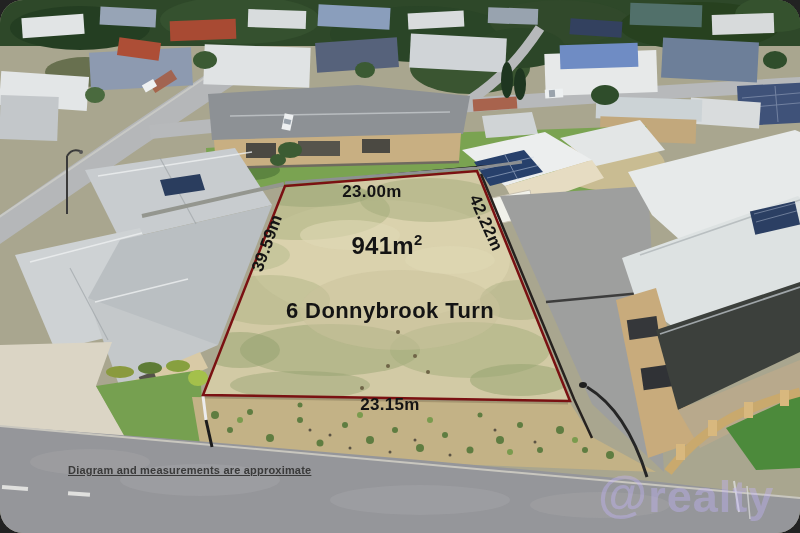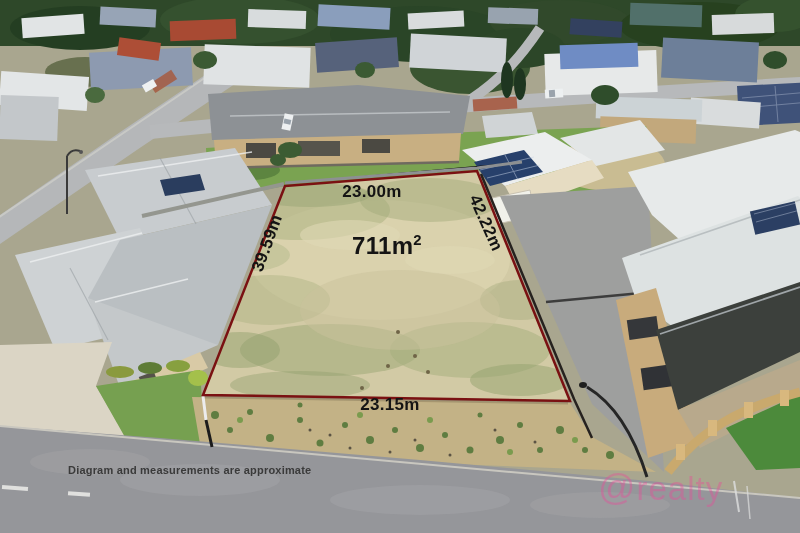--- a/index.html
+++ b/index.html
@@ -1,38 +1,39 @@
 <!DOCTYPE html>
 <html><head>
 <meta charset="utf-8">
 <style>
   html,body{margin:0;padding:0;background:#222;}
   #stage{
     position:relative;width:800px;height:533px;overflow:hidden;
     font-family:"Liberation Sans", sans-serif;
+    border-radius:23px;
   }
   #stage svg{position:absolute;left:0;top:0;}
   .lbl{
     position:absolute;transform:translate(-50%,-50%);
     font-weight:bold;color:#141414;white-space:nowrap;line-height:1;
     letter-spacing:.3px;
   }
   .lbl-top,.lbl-bottom{font-size:17px;}
   .lbl-left{font-size:17px;transform:translate(-50%,-50%) rotate(-70deg);}
   .lbl-right{font-size:17px;transform:translate(-50%,-50%) rotate(66deg);}
   .lbl-area{font-size:24px;}
   .lbl-area sup{font-size:.62em;}
   .lbl-addr{font-size:22px;letter-spacing:.4px;}
   .lbl-disclaimer{
     position:absolute;font-size:11px;font-weight:bold;color:#3a3a3a;
-    white-space:nowrap;letter-spacing:.2px;
+    white-space:nowrap;letter-spacing:.2px;text-decoration:underline;
   }
   .watermark{
-    position:absolute;color:#ec4899;opacity:.38;font-size:33px;
-    white-space:nowrap;line-height:1;letter-spacing:1px;font-weight:normal;
+    position:absolute;color:#c4b5fd;opacity:.38;font-size:45px;
+    white-space:nowrap;line-height:1;letter-spacing:1px;font-weight:bold;
   }
   .watermark .at{font-size:1.12em;}
 </style>
 </head>
 <body>
 
 <div id="stage">
 
 <svg width="800" height="533" viewBox="0 0 800 533">
   <defs>
@@ -283,22 +284,23 @@
     <polygon points="285,186 477,171 570,401 203,395" fill="none" stroke="#7a1112" stroke-width="2.5"></polygon>
   </g>
 </svg>
 
 <div class="lbl lbl-top" style="left:372px;top:191px;">23.00m</div>
 
 <div class="lbl lbl-left" style="left:267px;top:243px;">39.59m</div>
 
 <div class="lbl lbl-right" style="left:486px;top:223px;">42.22m</div>
 
-<div class="lbl lbl-area" style="left:387px;top:245px;"><span>711m</span><sup>2</sup></div>
-
+<div class="lbl lbl-area" style="left:387px;top:245px;"><span>941m</span><sup>2</sup></div>
+
+<div class="lbl lbl-addr" style="left:390px;top:311px;">6 Donnybrook Turn</div>
 
 
 <div class="lbl lbl-bottom" style="left:390px;top:404px;">23.15m</div>
 
 <div class="lbl-disclaimer" style="left:68px;top:464px;">Diagram and measurements are approximate</div>
 
 <div class="watermark" style="left:598px;top:470px;"><span class="at">@</span><span>realty</span></div>
 
 </div>
 

